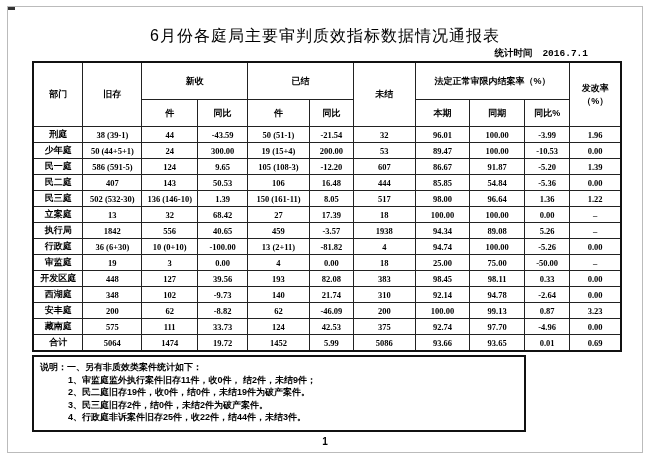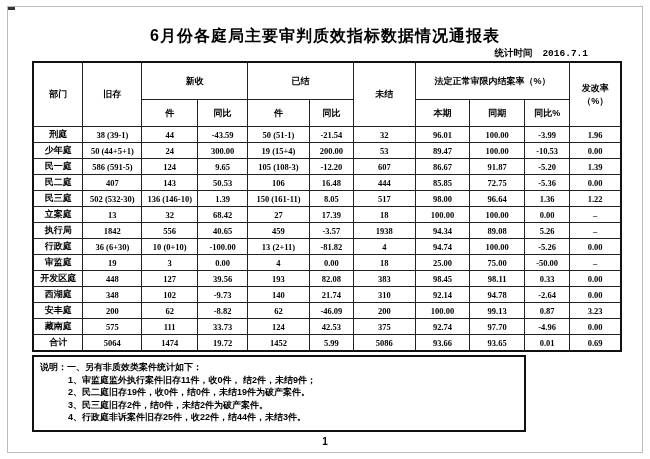--- a/index.html
+++ b/index.html
@@ -8,21 +8,21 @@
     font-family:"Liberation Sans",sans-serif;color:#1a1a1a;position:relative;
   }
   .page-frame{
     position:absolute;left:7px;top:6px;right:7px;bottom:6px;
     border:1px solid #bbb;
   }
   .corner-mark{
     position:absolute;left:7px;top:6px;width:8px;height:4px;background:#333;
   }
   .doc-title{
-    margin-top:26px;text-align:center;font-size:16px;font-weight:bold;
+    margin-top:26px;text-align:center;font-size:16px;font-weight:normal;
     letter-spacing:1px;color:#000;
   }
   .stat-time{
     position:absolute;top:47px;right:62px;font-size:9.5px;font-weight:bold;color:#000;
   }
   .stat-time span{margin-left:10px;font-family:Liberation Mono, monospace;}
   table.report{
     border-collapse:collapse;table-layout:fixed;
     width:590px;margin:14px 0 0 32px;
     border:2px solid #111;
@@ -149,21 +149,21 @@
       </tr>
       <tr>
         <td class="dept">民二庭</td>
         <td>407</td>
         <td>143</td>
         <td>50.53</td>
         <td>106</td>
         <td>16.48</td>
         <td>444</td>
         <td>85.85</td>
-        <td>72.75</td>
+        <td>54.84</td>
         <td>-5.36</td>
         <td>0.00</td>
       </tr>
       <tr>
         <td class="dept">民三庭</td>
         <td>502 (532-30)</td>
         <td>136 (146-10)</td>
         <td>1.39</td>
         <td>150 (161-11)</td>
         <td>8.05</td>

